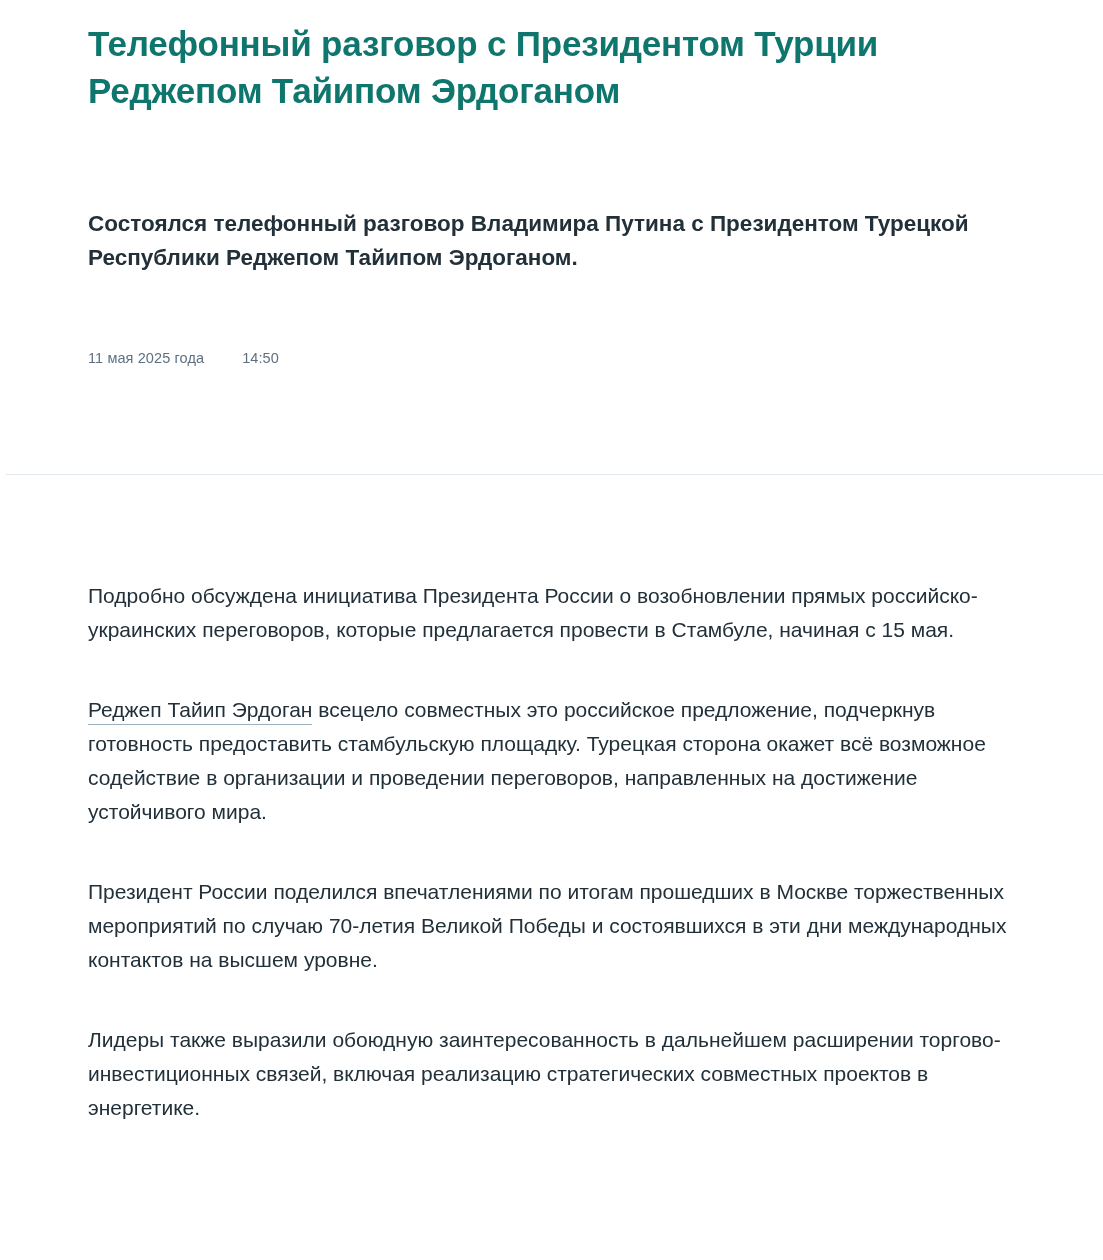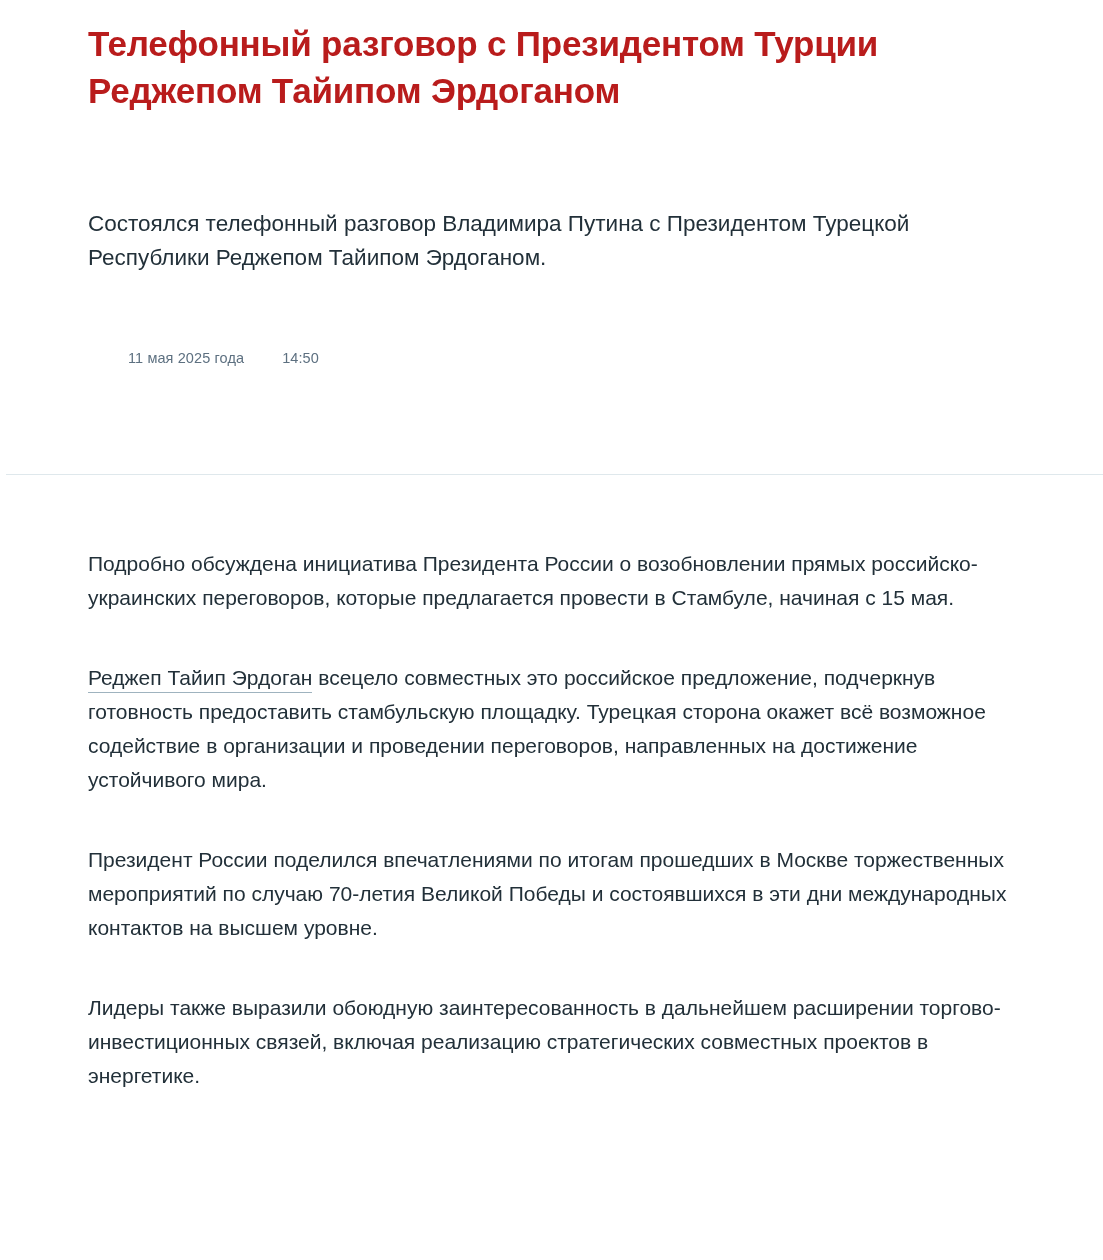--- a/index.html
+++ b/index.html
@@ -31,54 +31,53 @@
   .content {
     padding: 0 72px 0 88px;
   }
   h1.article-title {
     margin: 0;
     padding-top: 20px;
     font-size: 35px;
     line-height: 1.35;
     font-weight: 700;
     letter-spacing: -0.2px;
-    color: #b91c1c;
+    color: #0f766e;
     max-width: 930px;
   }
   .lead {
     margin-top: 92px;
     font-size: 22.5px;
     line-height: 1.55;
     color: #223039;
     max-width: 940px;
-    font-weight: 400;
+    font-weight: 700;
   }
   .meta {
     margin-top: 74px;
     display: flex;
     align-items: baseline;
     gap: 38px;
     font-size: 14.5px;
     color: #5d7080;
     letter-spacing: 0.1px;
-    margin-left: 40px;
   }
   .divider-wrap {
     margin-top: 108px;
     padding-left: 0;
     margin-left: -88px;
     margin-right: -72px;
   }
   .divider {
     height: 1px;
     width: 1103px;
     background: #dfe8ec;
   }
   .body-text {
-    margin-top: 72px;
+    margin-top: 104px;
     max-width: 960px;
   }
   .body-text p {
     margin: 0 0 46px 0;
     font-size: 21px;
     line-height: 1.62;
     color: #223039;
   }
   .body-text p:last-child {
     margin-bottom: 60px;

